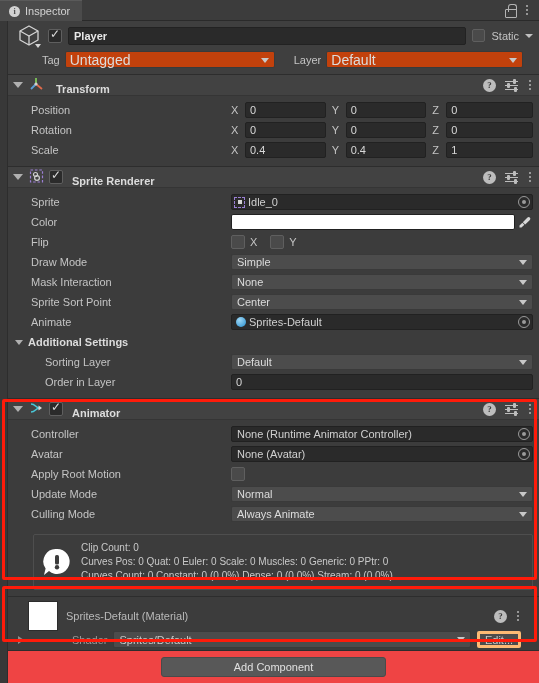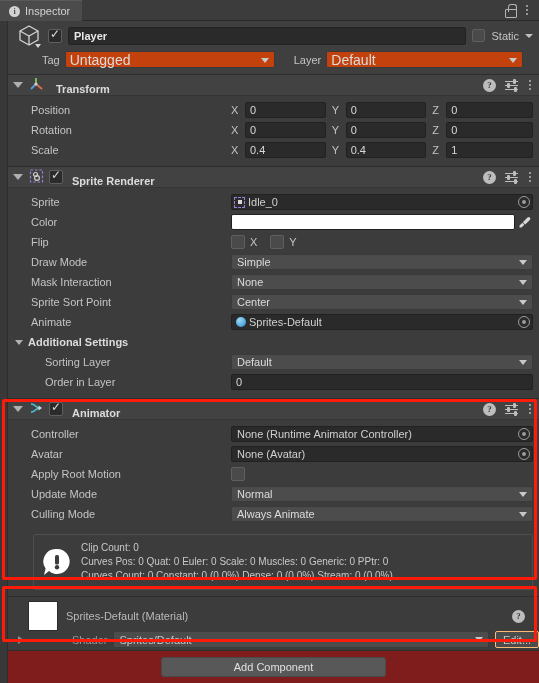--- a/index.html
+++ b/index.html
@@ -122,38 +122,38 @@
   
   .hl { position:absolute; border:3px solid #ff1b0a; border-radius:2px; pointer-events:none; z-index:30; }
 
   
   .infobox { margin:4px 6px 6px 25px; background:#3c3c3c; border:1px solid #4e4e4e; border-radius:2px;
              display:flex; align-items:center; gap:9px; padding:6px 8px; }
   .warn-ic { width:30px;height:30px;flex:none; }
   .infotxt { font-size:10px; color:#c9c9c9; line-height:14px; }
 
   
-  .matblock { background:#3c3c3c; border-bottom:1px solid #2d2d2d; padding:6px 0 7px 6px; position:relative; }
+  .matblock { background:#3c3c3c; border-bottom:1px solid #2d2d2d; padding:6px 18px 7px 6px; position:relative; }
   .mat-row1 { display:flex; align-items:center; gap:8px; height:26px; }
   .mat-prev { width:30px;height:30px;background:#ffffff;border:1px solid #2c2c2c; flex:none; margin-left:14px; }
   .mat-name { color:#b9b9b9; font-size:11px; }
   .mat-tools { margin-left:auto; display:flex; align-items:center; gap:8px; }
   .mat-row2 { display:flex; align-items:center; height:19px; margin-top:1px; gap:6px; }
   .tri-right { width:0;height:0;border-top:4px solid transparent;border-bottom:4px solid transparent;
                border-left:6px solid #8e8e8e; margin-left:4px; flex:none; }
   .shader-lbl { color:#9a9a9a; font-size:11px; margin-left:42px; }
   .shader-dd { flex:1; height:17px; background:#4c4c4c; border:1px solid #3a3a3a; border-radius:2px;
                display:flex; align-items:center; padding:0 5px; color:#c9c9c9; font-size:11px; position:relative; }
   .shader-dd .arr { position:absolute; right:5px; top:5px; width:0;height:0;
                     border-left:4px solid transparent;border-right:4px solid transparent;border-top:5px solid #c8c8c8; }
-  .editbtn { width:44px; height:17px; background:#4c4c4c; border:1px solid #fdba74; border-radius:2px;
+  .editbtn { width:44px; height:17px; background:#4c4c4c; border:3px solid #fdba74; border-radius:2px;
              display:flex; align-items:center; justify-content:center; color:#c9c9c9; font-size:11px; flex:none; }
 
   
-  .footer { position:absolute; left:8px; right:0; bottom:0; height:33px; background:#7f1d1d;
+  .footer { position:absolute; left:8px; right:0; bottom:0; height:33px; background:#ef4444;
             border-top:1px solid #2d2d2d; display:flex; align-items:center; justify-content:center; }
   .addbtn { width:225px; height:20px; background:#585858; border:1px solid #4a4a4a; border-radius:3px;
             display:flex; align-items:center; justify-content:center; color:#e0e0e0; font-size:11px; }
 </style>
 </head>
 <body>
 
 <div class="root">
 
   <div class="tabbar">

